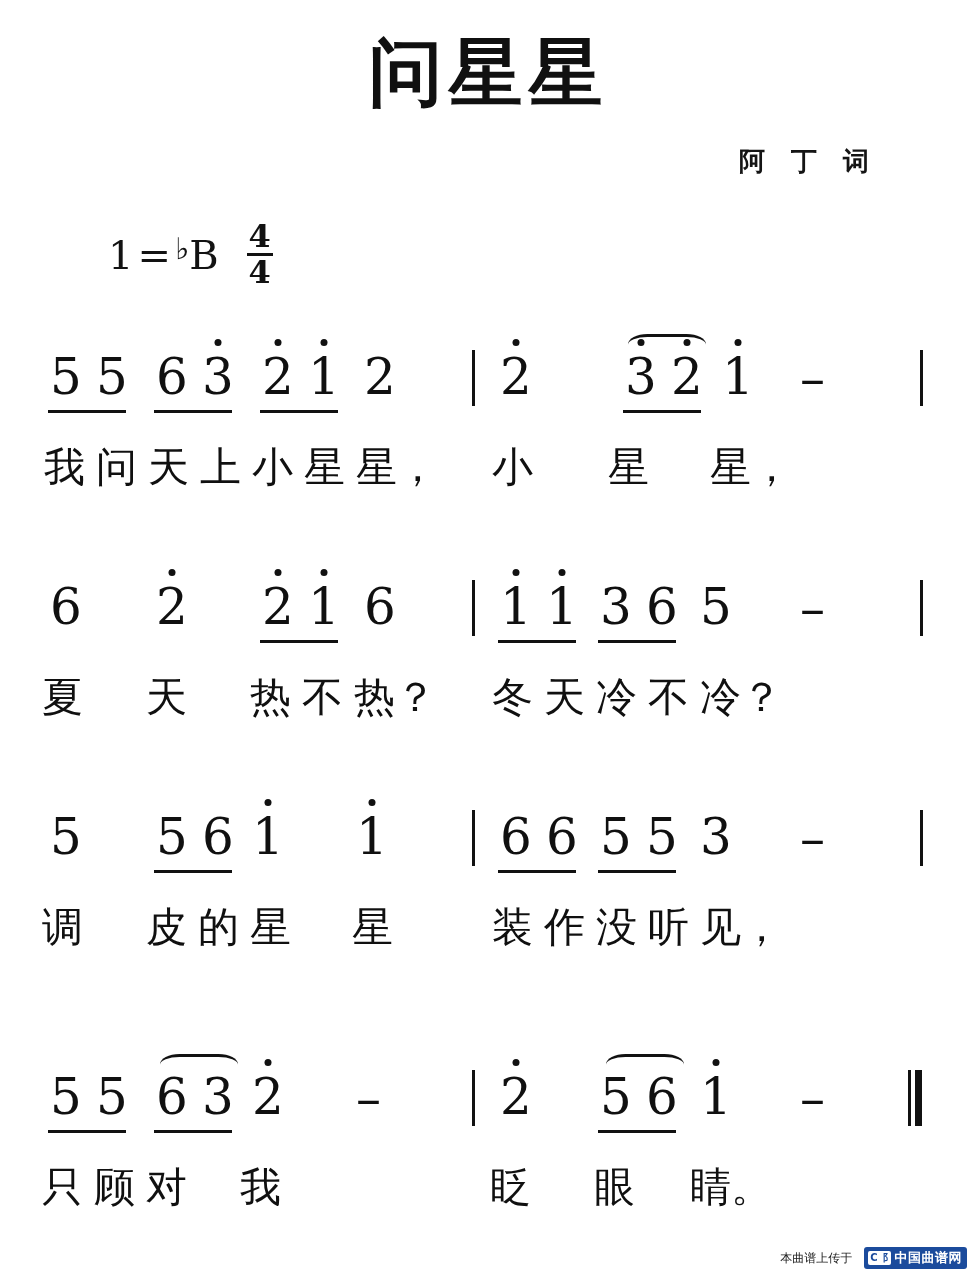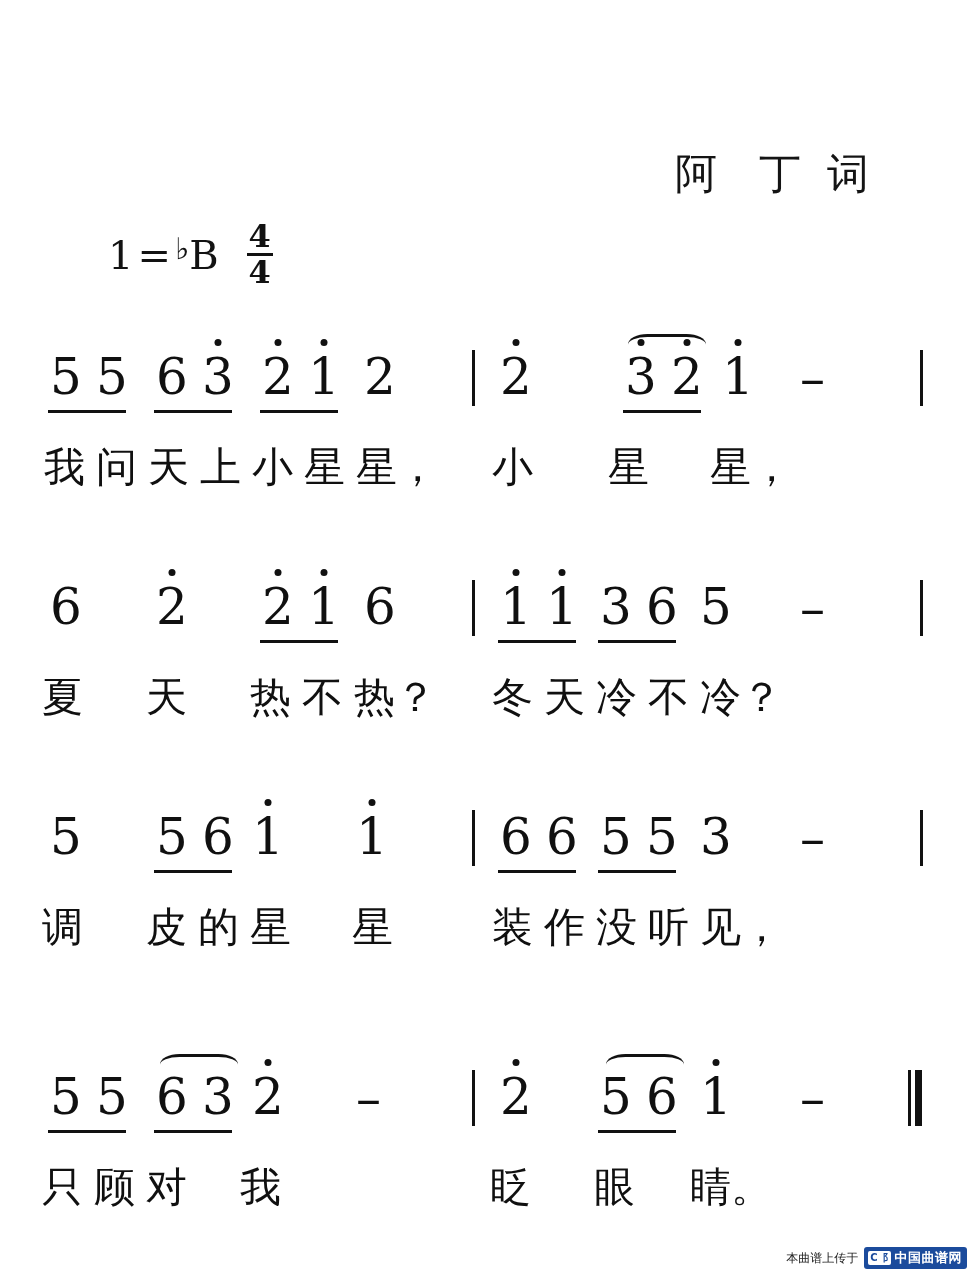--- a/index.html
+++ b/index.html
@@ -33,23 +33,24 @@
     font-size: 74px;
     letter-spacing: 6px;
     color: #101010;
   }
   .credits {
     position: absolute;
     top: 140px;
     right: 108px;
     text-align: left;
     font-family: "DejaVu Serif", serif;
-    font-size: 42px;
+    font-size: 26px;
     line-height: 1.62;
     color: #141414;
+    font-weight: bold;
   }
   .credits .line span.gap {
     display: inline-block;
     width: 26px;
   }
   .credits .line span.gap2 {
     display: inline-block;
     width: 12px;
   }
 
@@ -167,21 +168,21 @@
   .footer {
     position: absolute;
     bottom: 10px;
     right: 10px;
     display: flex;
     align-items: center;
     font-family: "DejaVu Sans", sans-serif;
     font-size: 12px;
     color: #222;
   }
-  .footer .ftxt { margin-right: 6px; }
+  .footer .ftxt { margin-right: 12px; }
   .footer .logo {
     display: inline-flex;
     align-items: center;
     background: #1b4b9c;
     color: #fff;
     border-radius: 3px;
     padding: 2px 5px 2px 4px;
     font-size: 13px;
     font-weight: bold;
     letter-spacing: 0.5px;
@@ -194,20 +195,21 @@
     padding: 0 2px;
     margin-right: 4px;
     font-family: "DejaVu Sans", sans-serif;
   }
 </style>
 </head>
 <body>
 
 <div class="sheet">
 
+  <div class="title">问星星</div>
 
   <div class="credits">
     <div class="line">
       <span>阿　丁</span><span class="gap"></span><span>词</span>
     </div>
   </div>
 
   <div class="keysig">
     <span class="one">1</span>
     <span class="eq">=</span>

